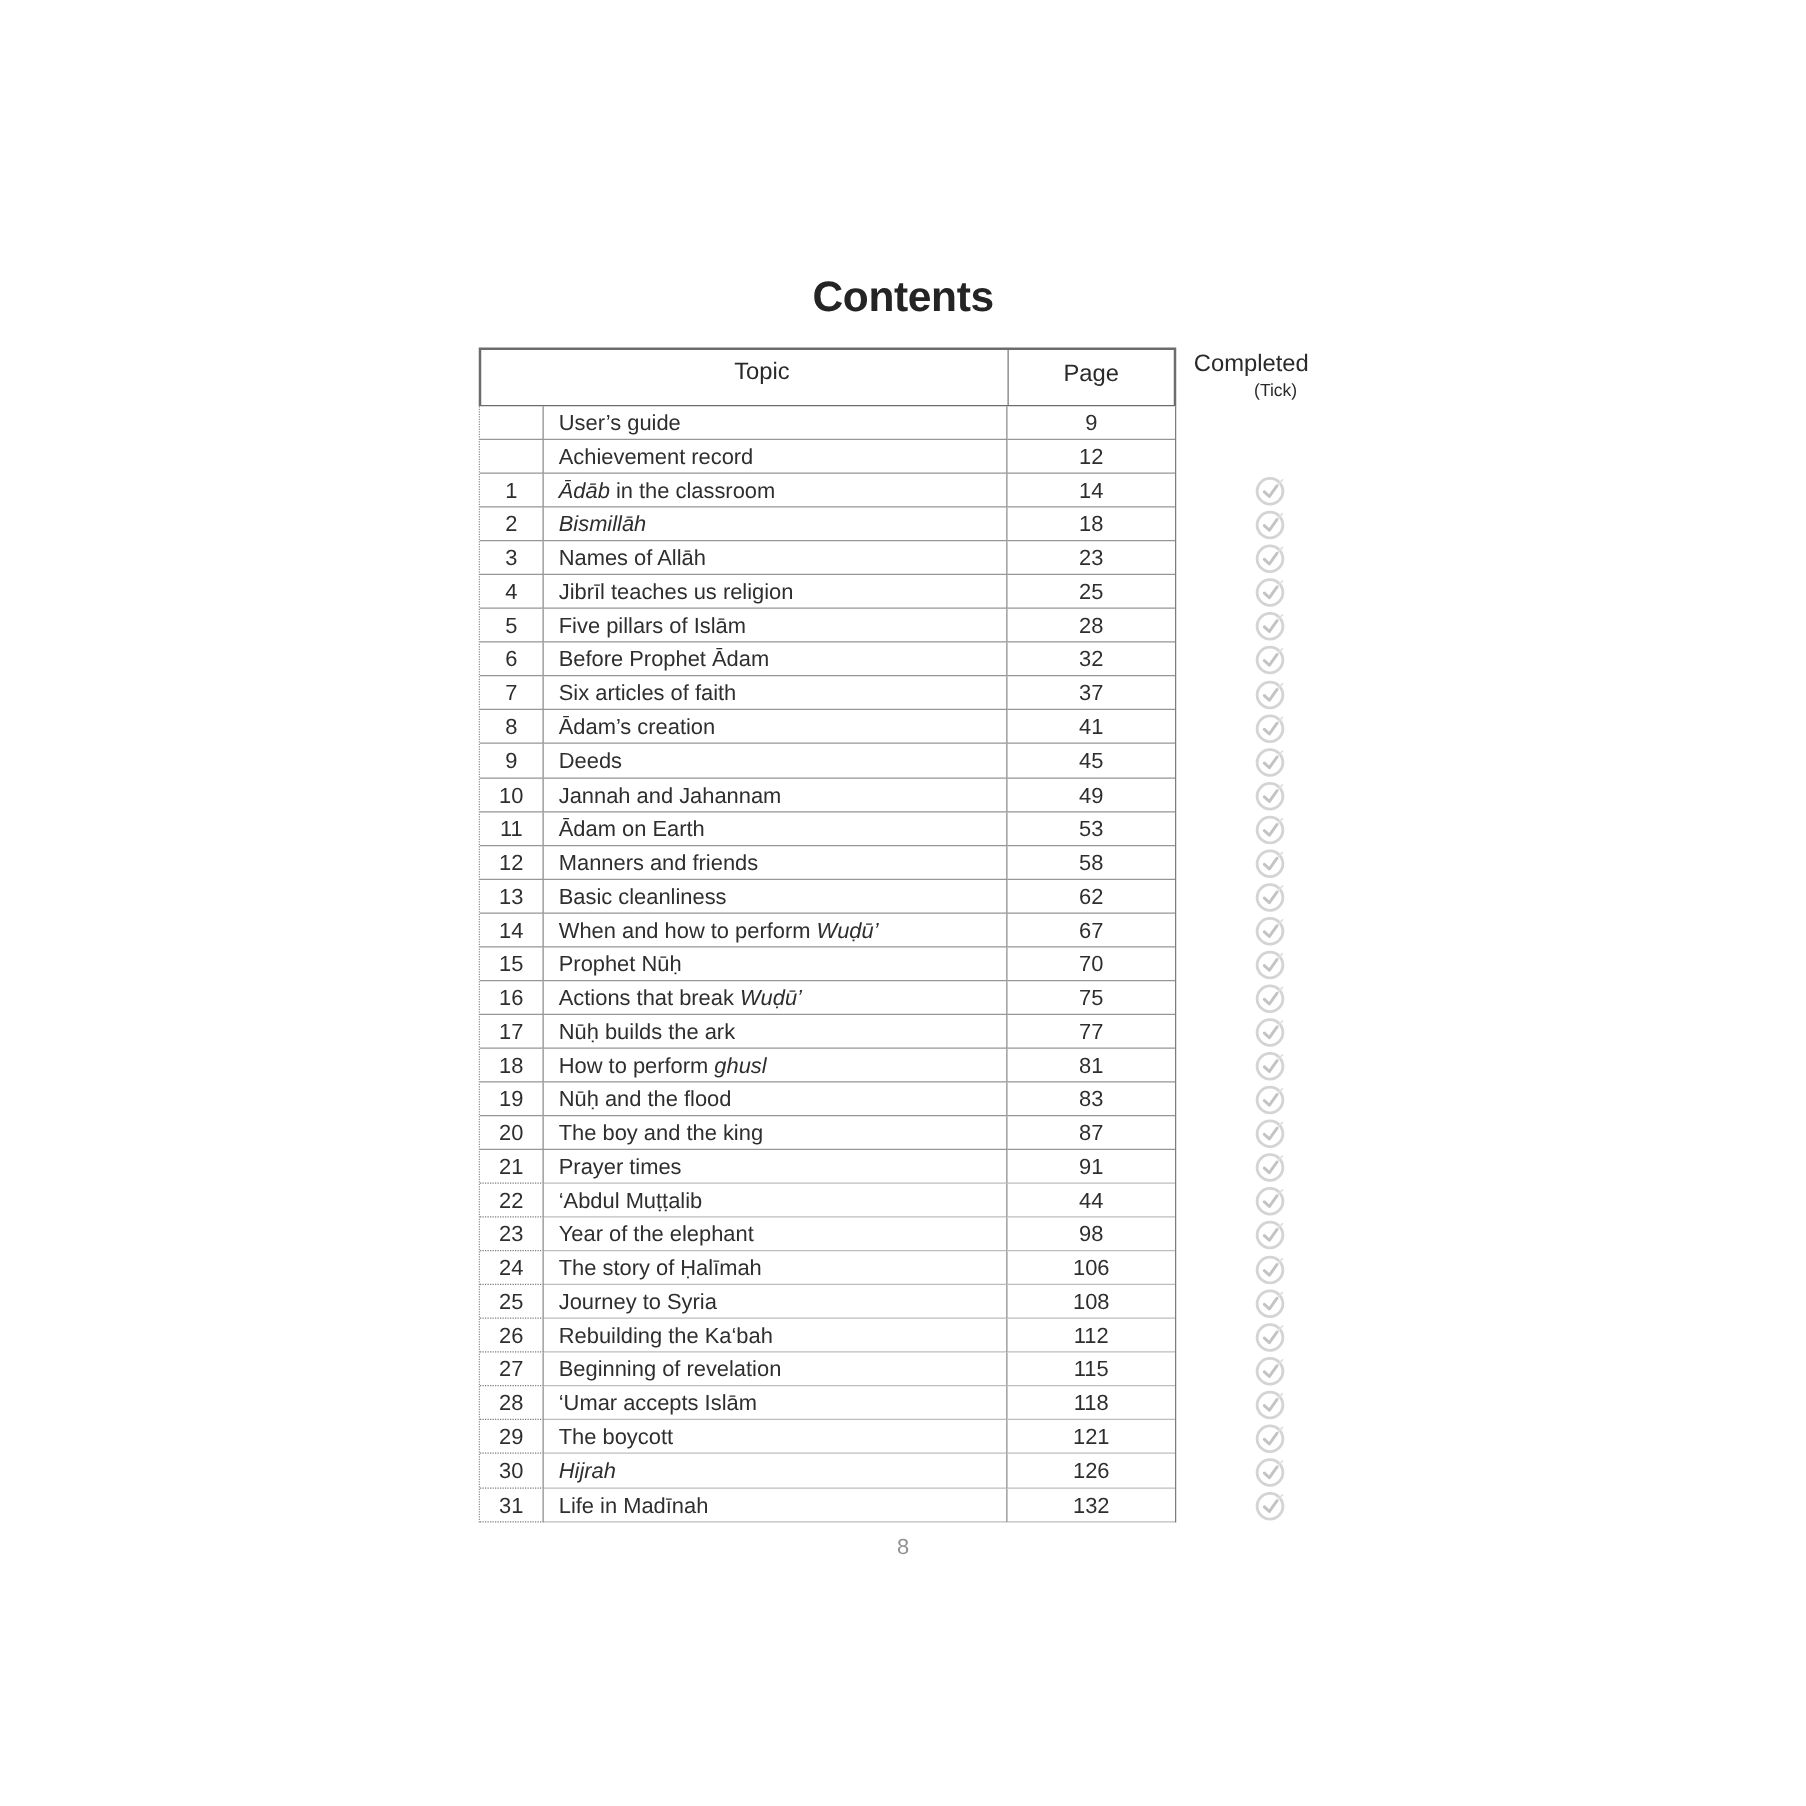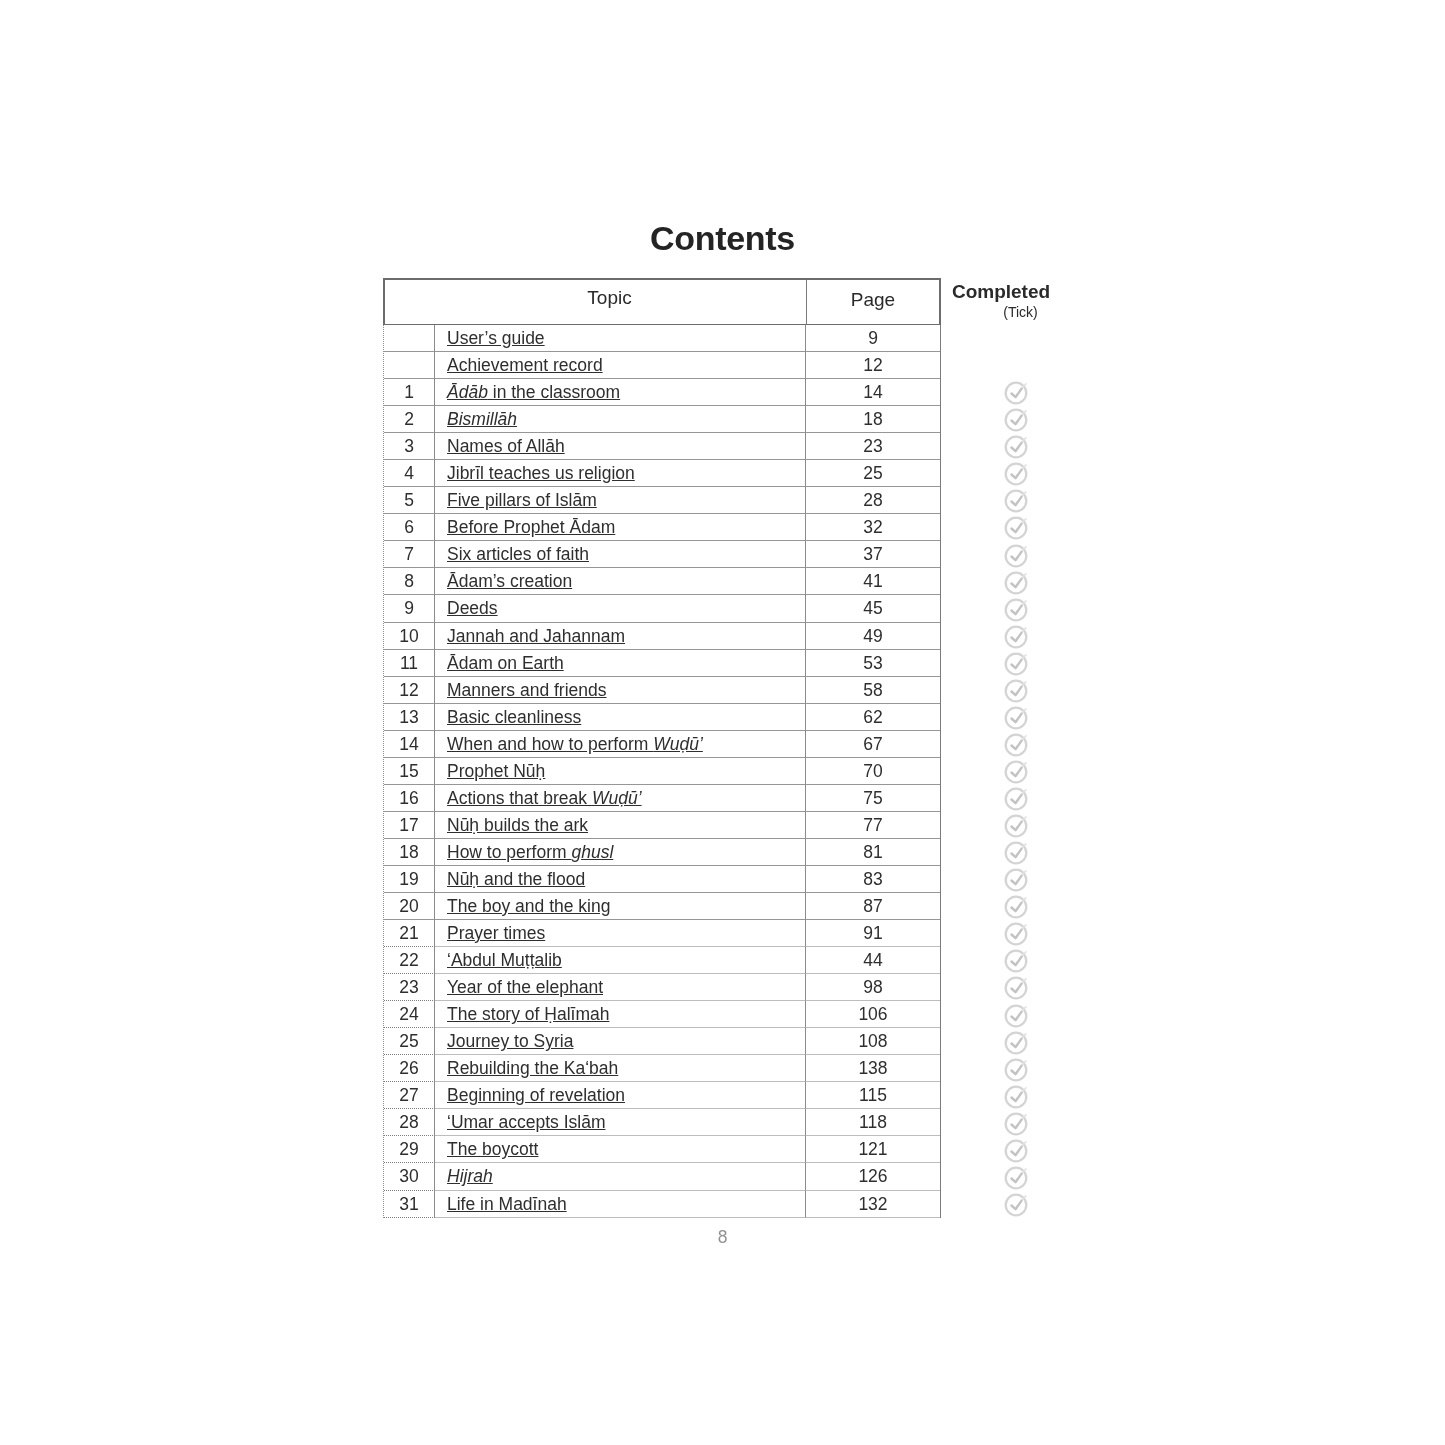--- a/index.html
+++ b/index.html
@@ -37,35 +37,35 @@
     border-right:1.5px solid #7c7c7c;
   }
   .row { display:flex; height:27.06px; font-size:17.5px; }
   .c-num {
     width:51px; box-sizing:border-box; text-align:center; line-height:26.5px;
     border-right:1px solid #8b8b8b; border-bottom:1px solid #969696;
   }
   .c-topic {
     flex:1; box-sizing:border-box; line-height:26.5px; padding-left:12px;
     border-right:1px solid #8b8b8b; border-bottom:1px solid #969696;
-    white-space:nowrap; overflow:hidden;text-decoration:underline;
+    white-space:nowrap; overflow:hidden;
   }
   .c-page {
     width:134px; box-sizing:border-box; text-align:center; line-height:26.5px;
     border-bottom:1px solid #969696;
   }
   .row.dotted .c-num { border-bottom:1px dotted #7d7d7d; }
   .row.dotted .c-topic, .row.dotted .c-page { border-bottom:1px solid #bdbdbd; }
   .it { font-style:italic; }
   
   .completed-head {
     position:absolute; left:941px; top:281px; width:120px;
     text-align:center; color:#2a2a2a;
   }
-  .completed-label { font-size:19px;font-weight:bold; }
+  .completed-label { font-size:19px; }
   .tick-sublabel  { font-size:14px; margin-top:1px;margin-left:39px; }
   .tick { position:absolute; width:26px; height:26px; }
   
   .footer {
     position:absolute; top:1227px; left:0; width:1445px;
     text-align:center; font-size:17.5px; color:#919191;
   }
 </style>
 </head>
 <body>
@@ -214,21 +214,21 @@
         <div class="c-page">106</div>
       </div>
       <div class="row dotted">
         <div class="c-num">25</div>
         <div class="c-topic"><span>Journey to Syria</span></div>
         <div class="c-page">108</div>
       </div>
       <div class="row dotted">
         <div class="c-num">26</div>
         <div class="c-topic"><span>Rebuilding the Ka‘bah</span></div>
-        <div class="c-page">138</div>
+        <div class="c-page">112</div>
       </div>
       <div class="row dotted">
         <div class="c-num">27</div>
         <div class="c-topic"><span>Beginning of revelation</span></div>
         <div class="c-page">115</div>
       </div>
       <div class="row dotted">
         <div class="c-num">28</div>
         <div class="c-topic"><span>‘Umar accepts Islām</span></div>
         <div class="c-page">118</div>

